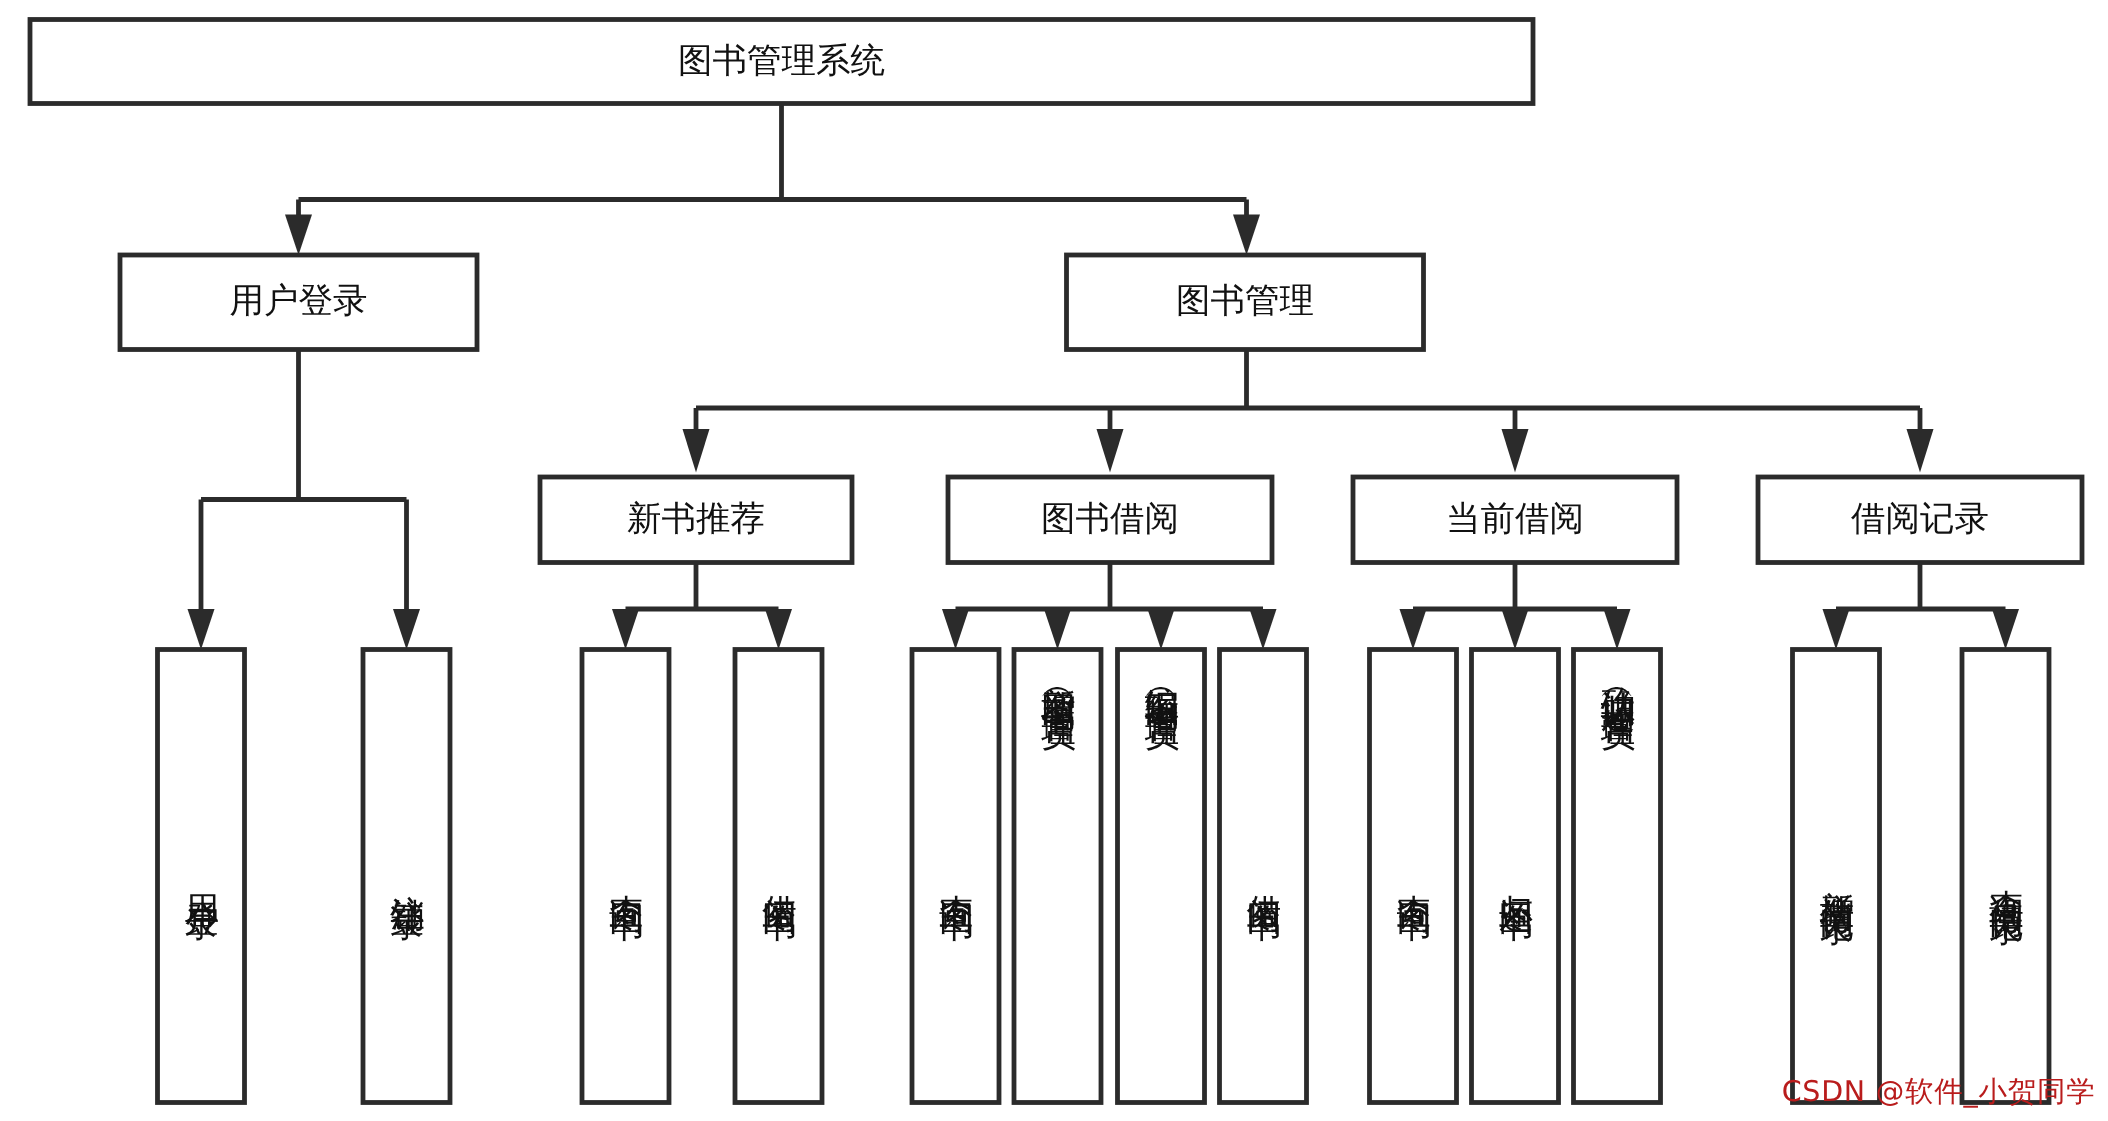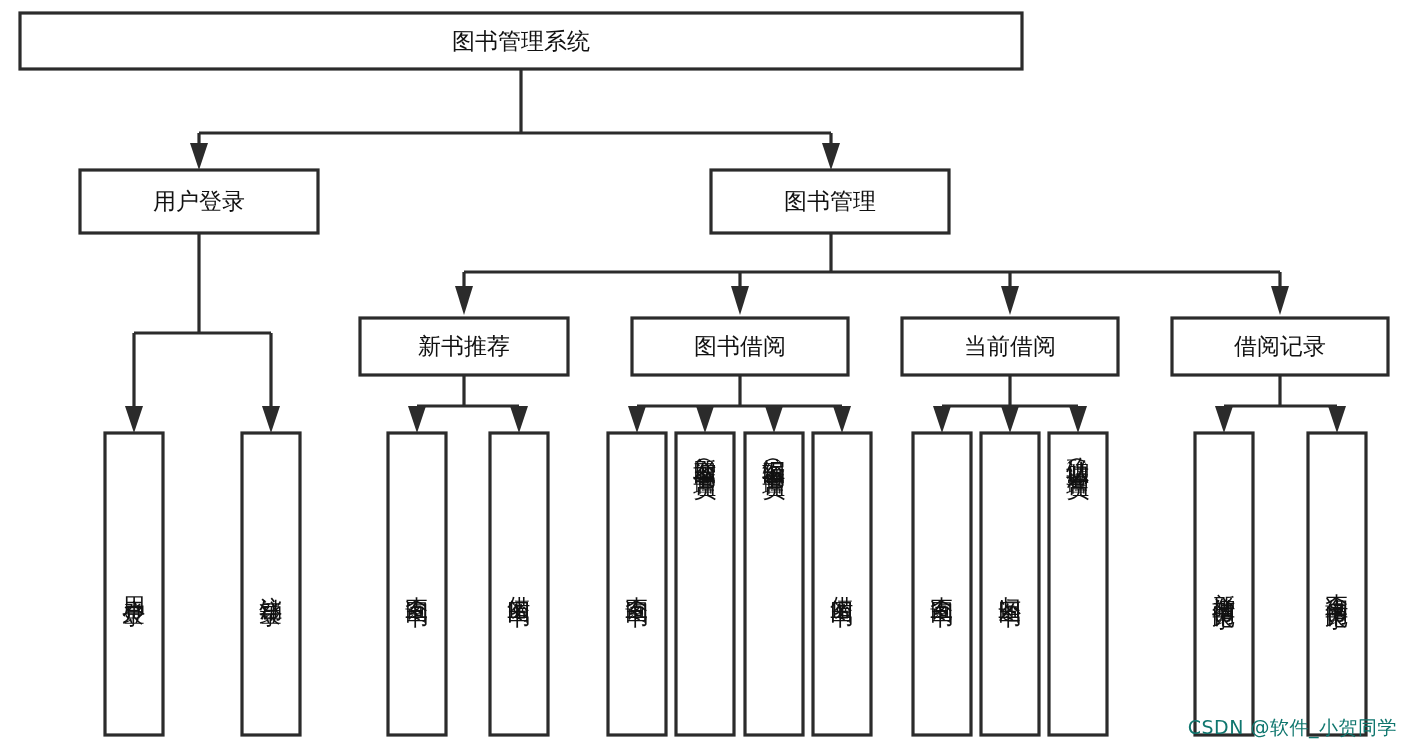--- a/index.html
+++ b/index.html
@@ -60,21 +60,21 @@
     color: #111111;
     white-space: nowrap;
     text-align: center;
   }
   .watermark {
     position: absolute;
     right: 8px;
     bottom: 6px;
     font-family: "DejaVu Sans", "Liberation Sans", sans-serif;
     font-size: 19px;
-    color: #0f766e;
+    color: #b91c1c;
     letter-spacing: 0.5px;
     white-space: nowrap;
   }
 </style>
 </head>
 <body>
 
 <svg id="diagram" viewBox="0 0 1405 747">
 
   <g>

